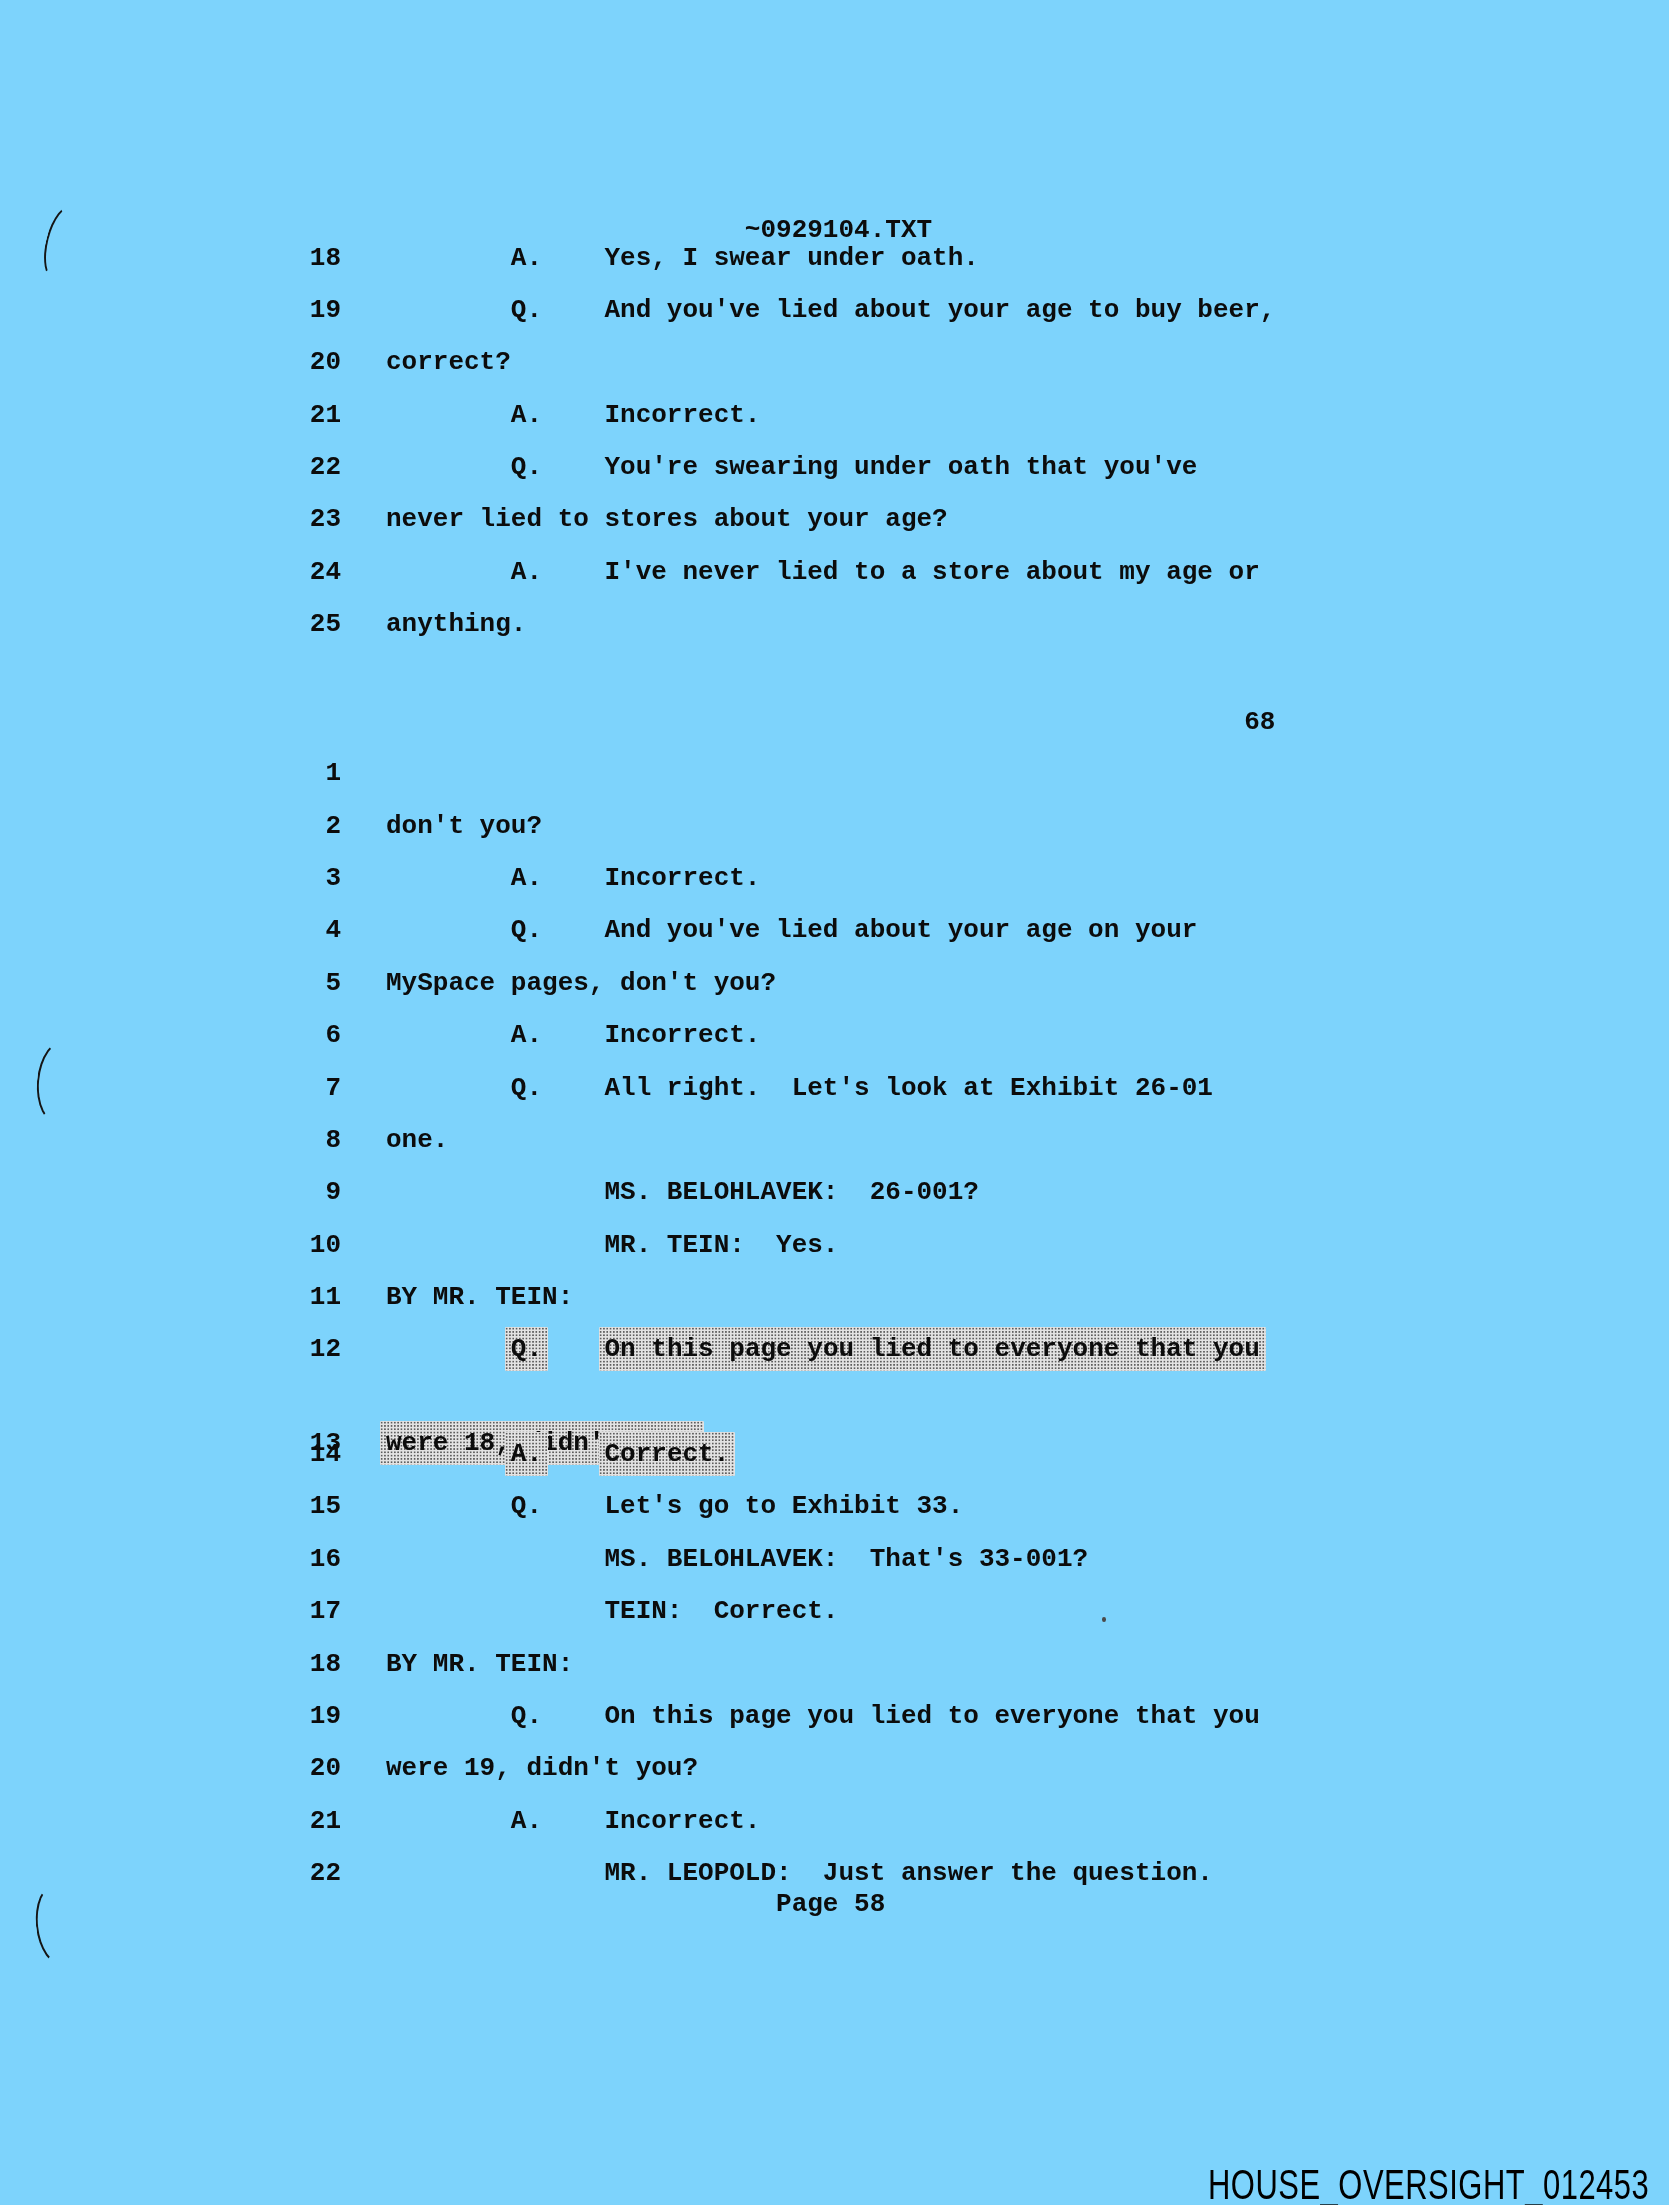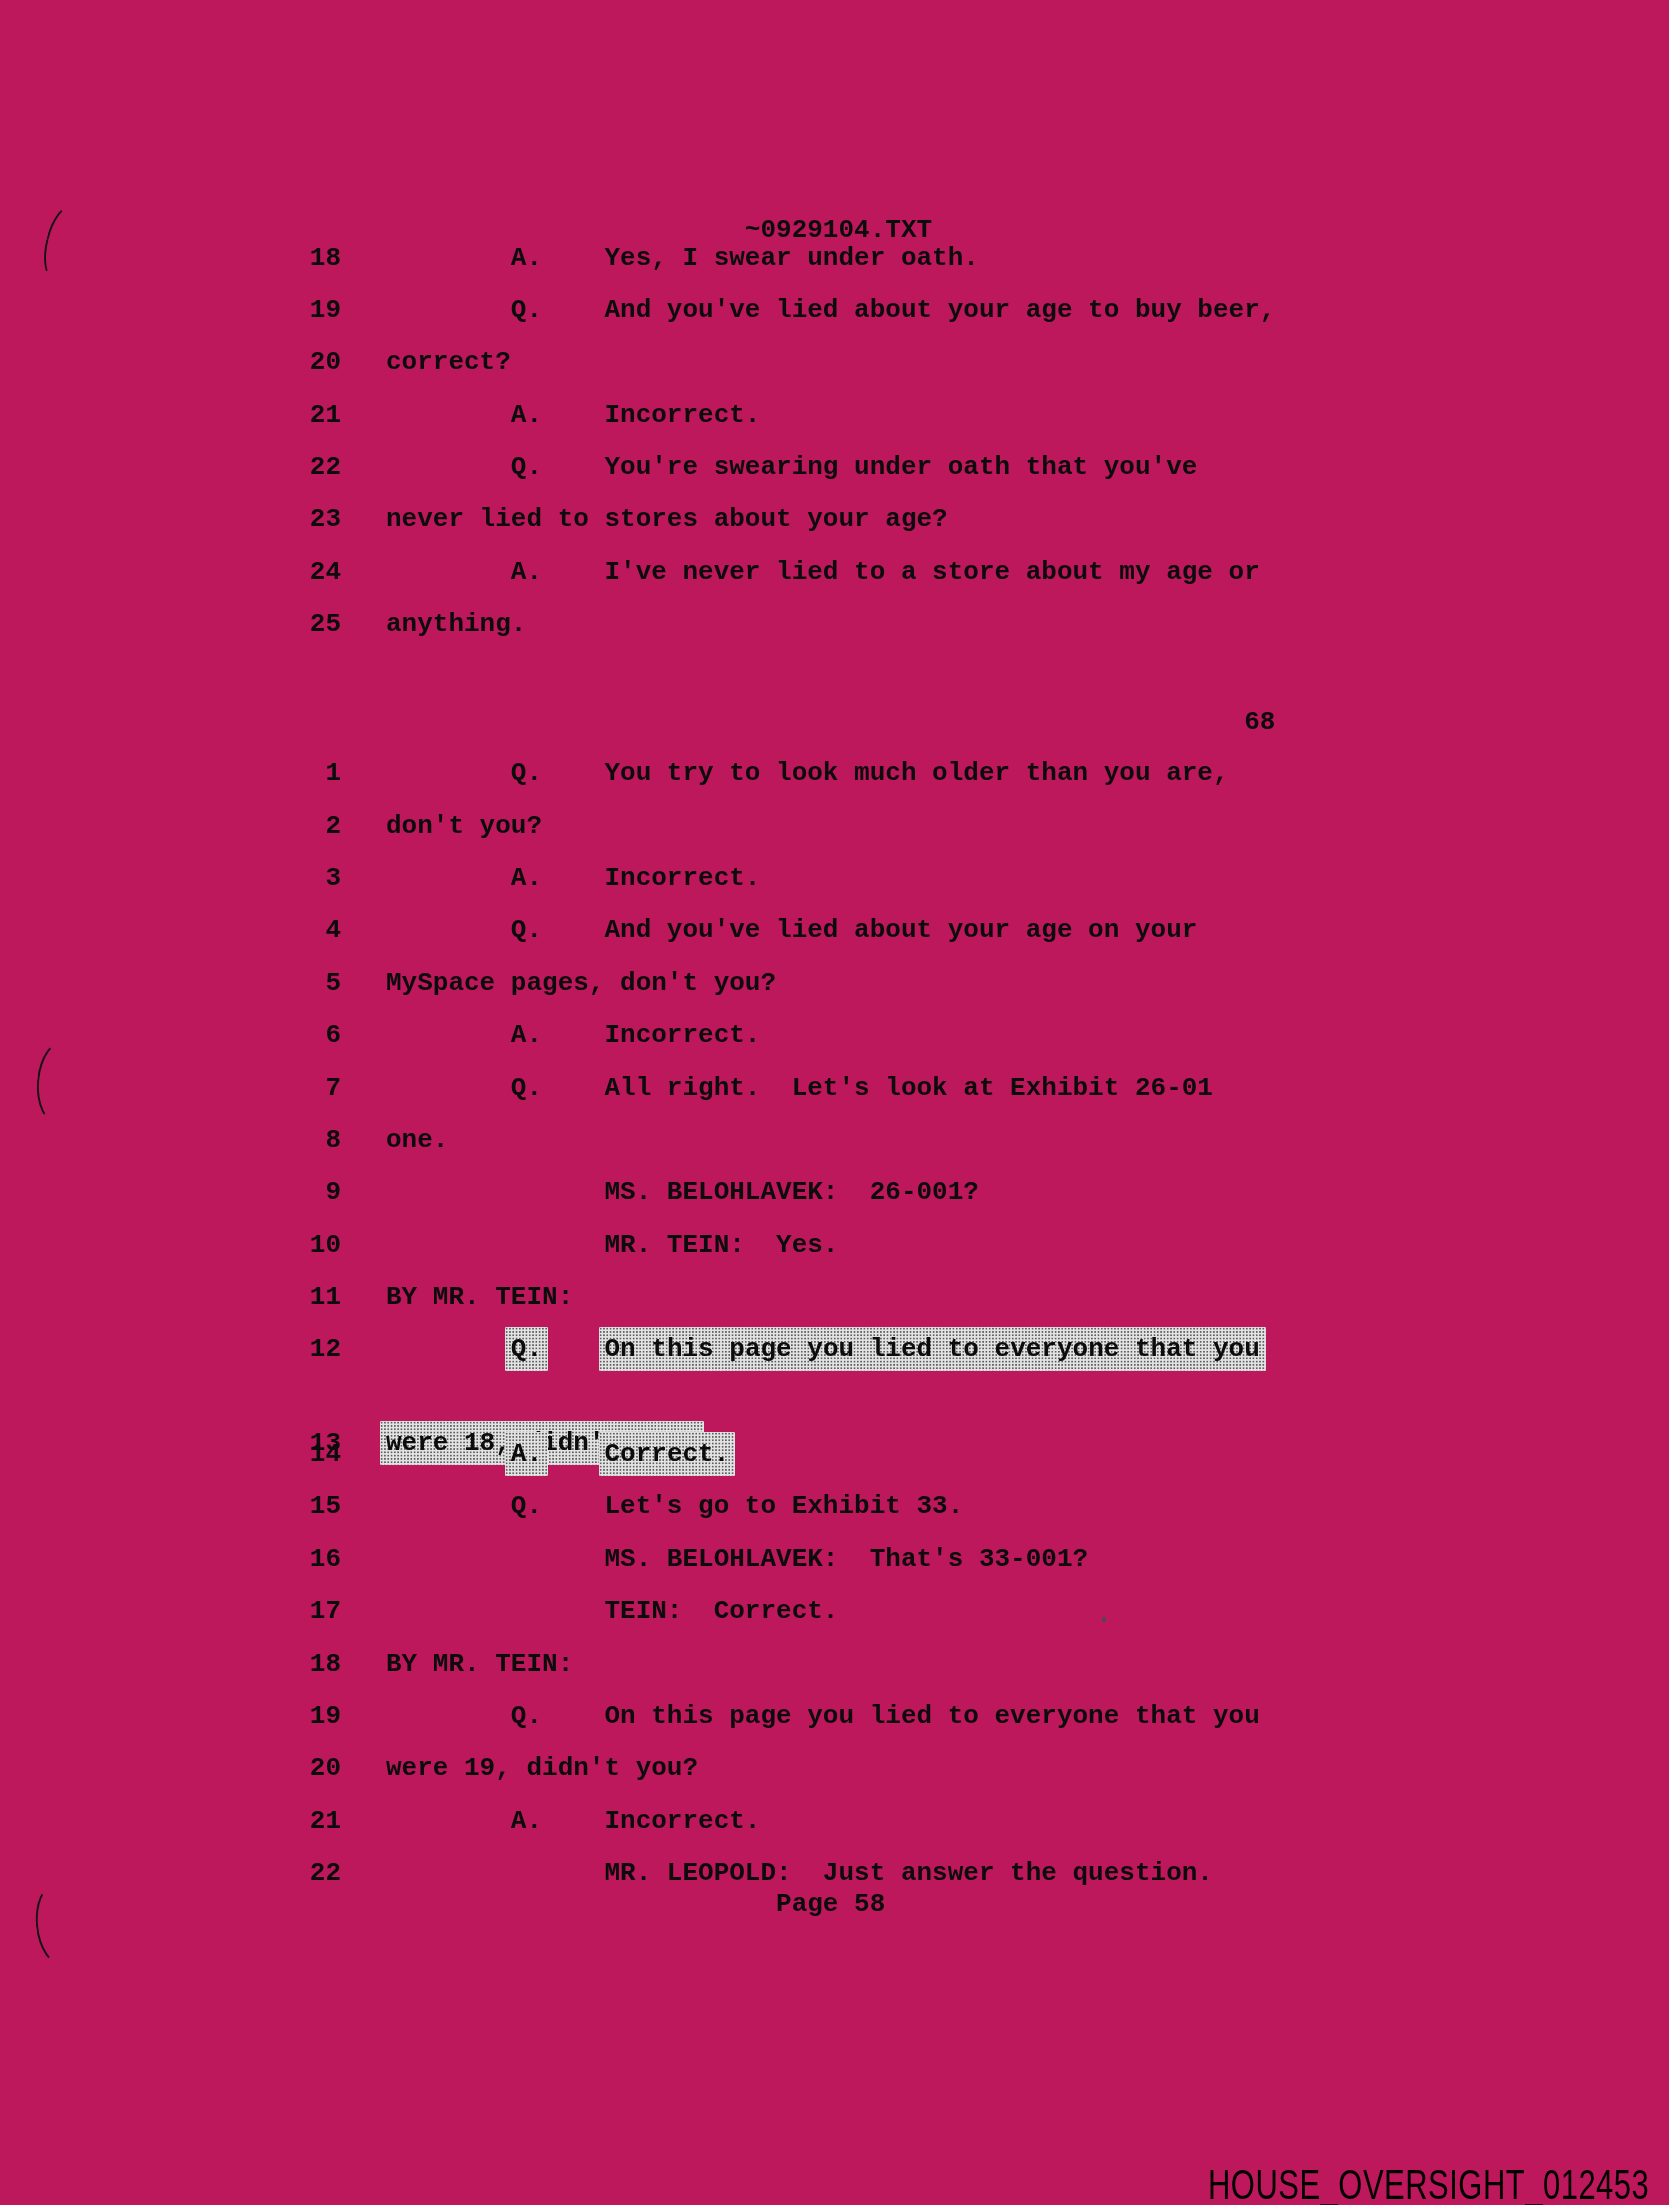--- a/index.html
+++ b/index.html
@@ -4,21 +4,21 @@
 <style>
   html, body {
     margin: 0;
     padding: 0;
     background: #ffffff;
   }
   .page {
     position: relative;
     width: 1669px;
     height: 2205px;
-    background: #be185d;
+    background: #7dd3fc;
     overflow: hidden;
     font-family: "Liberation Mono", "DejaVu Sans Mono", monospace;
     color: #0c0c0c;
   }
   .line {
     position: absolute;
     left: 0;
     width: 1669px;
     height: 52px;
     font-size: 26px;
@@ -94,21 +94,21 @@
       <div class="line" style="top: 216px;"><span class="txt"><span>                       ~0929104.TXT</span></span></div>
       <div class="line" style="top: 244px;"><span class="ln">18</span><span class="txt"><span>        A.    Yes, I swear under oath.</span></span></div>
       <div class="line" style="top: 296px;"><span class="ln">19</span><span class="txt"><span>        Q.    And you've lied about your age to buy beer,</span></span></div>
       <div class="line" style="top: 348px;"><span class="ln">20</span><span class="txt"><span>correct?</span></span></div>
       <div class="line" style="top: 401px;"><span class="ln">21</span><span class="txt"><span>        A.    Incorrect.</span></span></div>
       <div class="line" style="top: 453px;"><span class="ln">22</span><span class="txt"><span>        Q.    You're swearing under oath that you've</span></span></div>
       <div class="line" style="top: 505px;"><span class="ln">23</span><span class="txt"><span>never lied to stores about your age?</span></span></div>
       <div class="line" style="top: 558px; padding-left: 11px;"><span class="ln">24</span><span class="txt"><span>        A.    I've never lied to a store about my age or</span></span></div>
       <div class="line" style="top: 610px;"><span class="ln">25</span><span class="txt"><span>anything.</span></span></div>
       <div class="line" style="top: 708px;"><span class="txt"><span>                                                       68</span></span></div>
-      <div class="line" style="top: 759px;"><span class="ln">1</span><span class="txt"><span>        Q.    You try to look much older than you are,</span></span></div>
+      <div class="line" style="top: 759px;"><span class="ln">1</span></div>
       <div class="line" style="top: 812px;"><span class="ln">2</span><span class="txt"><span>don't you?</span></span></div>
       <div class="line" style="top: 864px;"><span class="ln">3</span><span class="txt"><span>        A.    Incorrect.</span></span></div>
       <div class="line" style="top: 916px;"><span class="ln">4</span><span class="txt"><span>        Q.    And you've lied about your age on your</span></span></div>
       <div class="line" style="top: 969px;"><span class="ln">5</span><span class="txt"><span>MySpace pages, don't you?</span></span></div>
       <div class="line" style="top: 1021px;"><span class="ln">6</span><span class="txt"><span>        A.    Incorrect.</span></span></div>
       <div class="line" style="top: 1074px;"><span class="ln">7</span><span class="txt"><span>        Q.    All right.  Let's look at Exhibit 26-01</span></span></div>
       <div class="line" style="top: 1126px;"><span class="ln">8</span><span class="txt"><span>one.</span></span></div>
       <div class="line" style="top: 1178px;"><span class="ln">9</span><span class="txt"><span>              MS. BELOHLAVEK:  26-001?</span></span></div>
       <div class="line" style="top: 1231px;"><span class="ln">10</span><span class="txt"><span>              MR. TEIN:  Yes.</span></span></div>
       <div class="line" style="top: 1283px;"><span class="ln">11</span><span class="txt"><span>BY MR. TEIN:</span></span></div>

